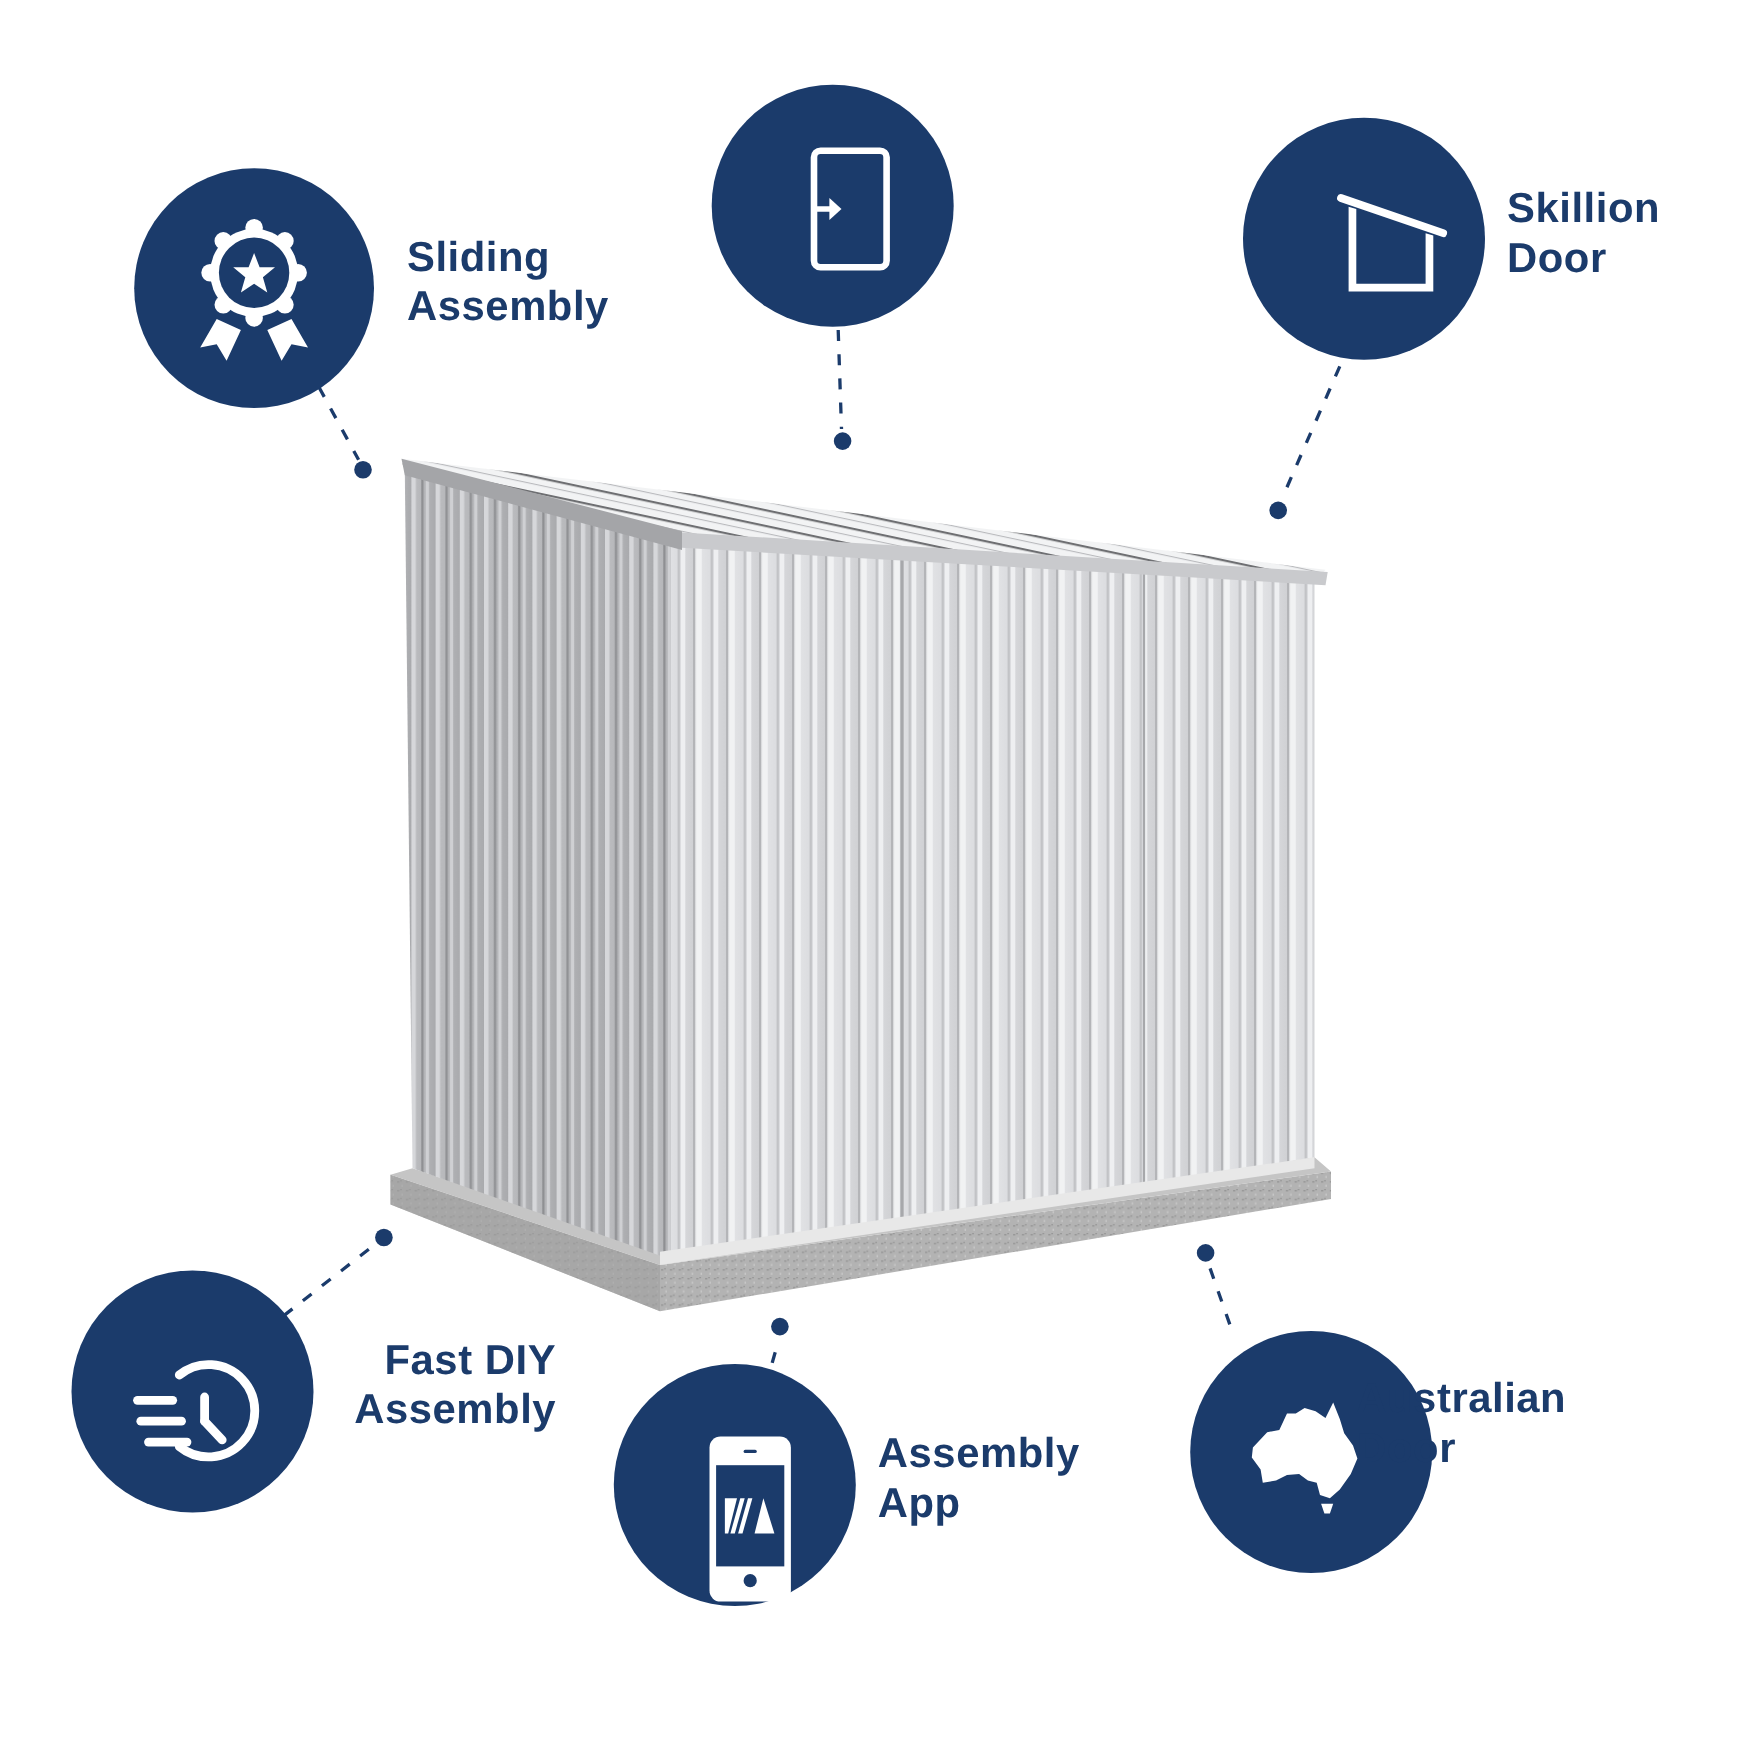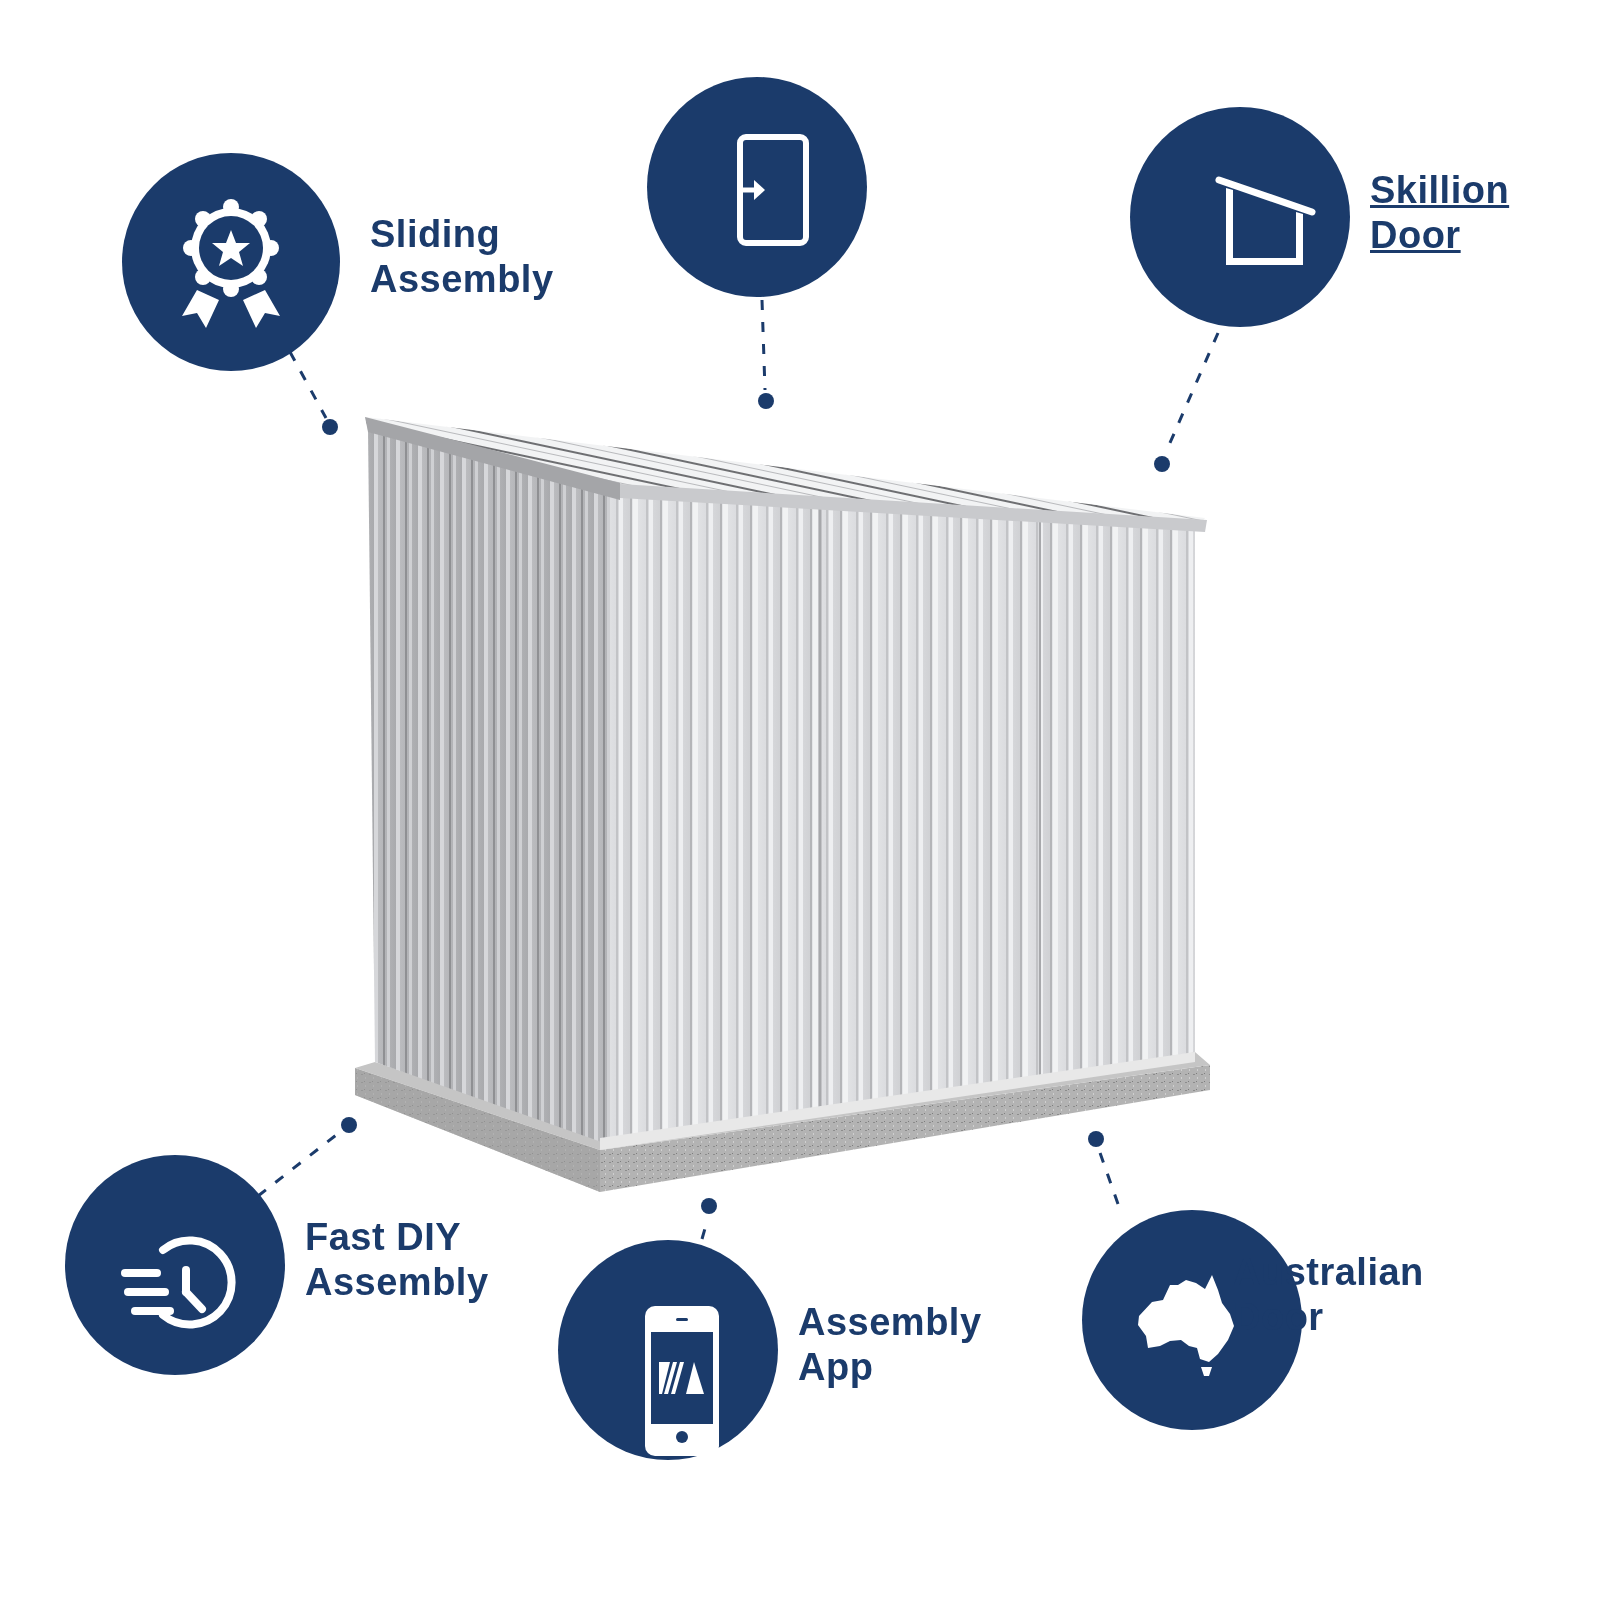--- a/index.html
+++ b/index.html
@@ -163,25 +163,25 @@
         <path d="M 1139 1316 L 1152 1302 L 1163 1300 L 1170 1285 L 1178 1285 L 1186 1280 L 1196 1283 L 1205 1289 L 1212 1275 L 1218 1290 L 1222 1303 L 1230 1314 L 1234 1326 L 1228 1340 L 1218 1354 L 1209 1362 L 1200 1359 L 1197 1348 L 1189 1346 L 1181 1340 L 1170 1341 L 1160 1346 L 1148 1348 L 1146 1336 L 1138 1325 Z"></path>
         <path d="M 1201 1367 L 1212 1367 L 1209 1376 L 1204 1376 Z"></path>
       </g>
     </g>
   </svg>
 
   <div class="feature-label" style="left:370px; top:212px;">
     <span>Sliding</span>
     <span>Assembly</span>
   </div>
-  <div class="feature-label" style="left:1370px; top:168px;text-decoration:underline;">
+  <div class="feature-label" style="left:1370px; top:168px;">
     <span>Skillion</span>
     <span>Door</span>
   </div>
-  <div class="feature-label" style="left:305px; top:1215px;">
+  <div class="feature-label" style="left:322px; top:1215px;text-align:right;">
     <span>Fast DIY</span>
     <span>Assembly</span>
   </div>
   <div class="feature-label" style="left:798px; top:1300px;">
     <span>Assembly</span>
     <span>App</span>
   </div>
   <div class="feature-label" style="left:1233px; top:1250px;">
     <span>Australian</span>
     <span>Door</span>

